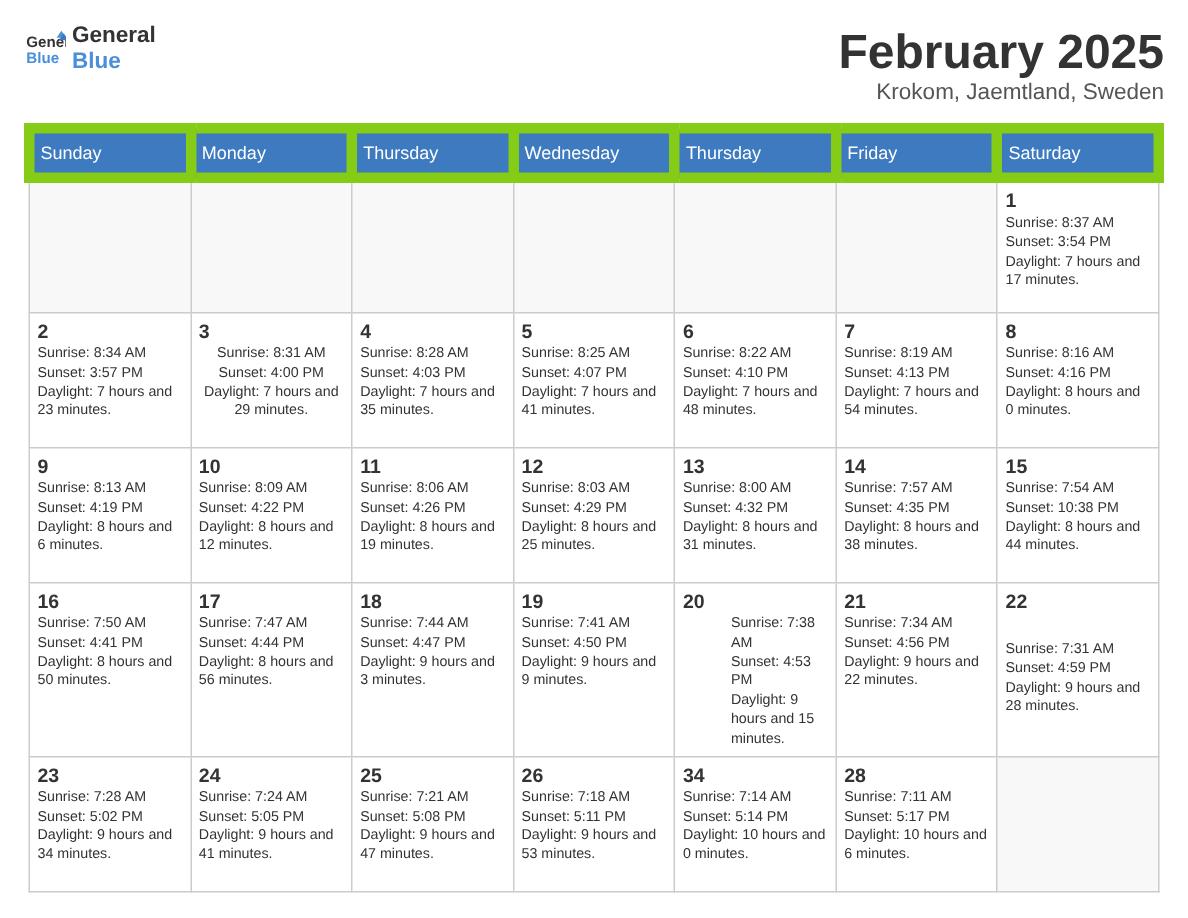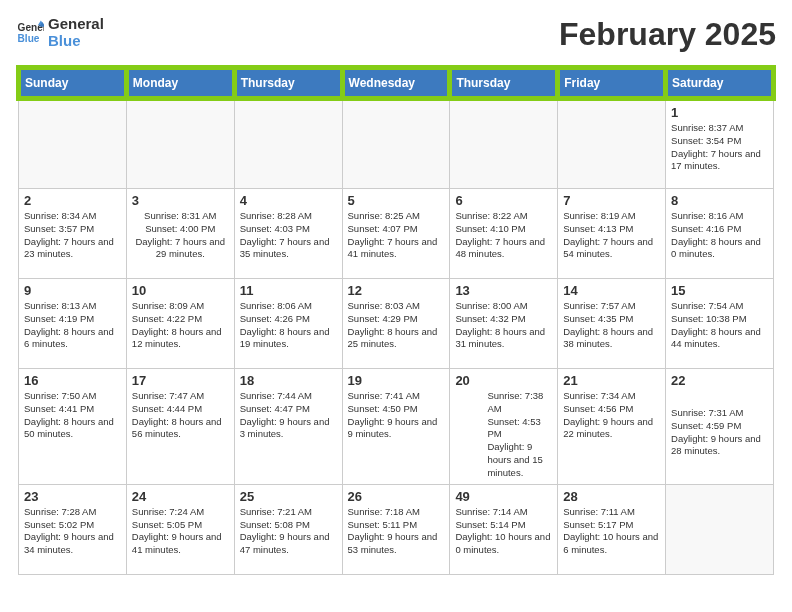--- a/index.html
+++ b/index.html
@@ -39,24 +39,24 @@
     }
     table {
       width: 100%;
       border-collapse: collapse;
       table-layout: fixed;
     }
     th {
       background-color: #3d7abf;
       color: #fff;
       font-size: 12px;
-      font-weight: bold;
+      font-weight: normal;
       padding: 6px 4px;
       text-align: left;
-      border: 5px solid #84cc16;
+      border: 7px solid #84cc16;
     }
     td {
       border: 1px solid #ccc;
       vertical-align: top;
       padding: 4px 5px;
       height: 90px;
       font-size: 10px;
       color: #333;
       background: #fff;
     }
@@ -86,20 +86,21 @@
       <polygon points="28,8 36,8 32,2" fill="#4a90d9"></polygon>
       <polygon points="30,10 38,10 34,4" fill="#3a7abf"></polygon>
     </svg>
     <div>
       <div style="font-size:15px;font-weight:bold;color:#333;line-height:1.1;">General</div>
       <div style="font-size:15px;font-weight:bold;color:#4a90d9;line-height:1.1;">Blue</div>
     </div>
   </div>
   <div class="title-area">
     <div class="month-year">February 2025</div>
+    <div class="location">Krokom, Jaemtland, Sweden</div>
   </div>
 </div>
 
 <table>
   <thead>
     <tr>
     <th>Sunday</th>
         <th>Monday</th>
         <th>Thursday</th>
         <th>Wednesday</th>
@@ -274,21 +275,21 @@
 Sunset: 5:08 PM
 Daylight: 9 hours and 47 minutes.</div>
         </td>
         <td>
           <div class="day-num">26</div>
           <div class="day-info" style="white-space: pre-line;">Sunrise: 7:18 AM
 Sunset: 5:11 PM
 Daylight: 9 hours and 53 minutes.</div>
         </td>
         <td>
-          <div class="day-num">49</div>
+          <div class="day-num">34</div>
           <div class="day-info" style="white-space: pre-line;">Sunrise: 7:14 AM
 Sunset: 5:14 PM
 Daylight: 10 hours and 0 minutes.</div>
         </td>
         <td>
           <div class="day-num">28</div>
           <div class="day-info" style="white-space: pre-line;">Sunrise: 7:11 AM
 Sunset: 5:17 PM
 Daylight: 10 hours and 6 minutes.</div>
         </td>

